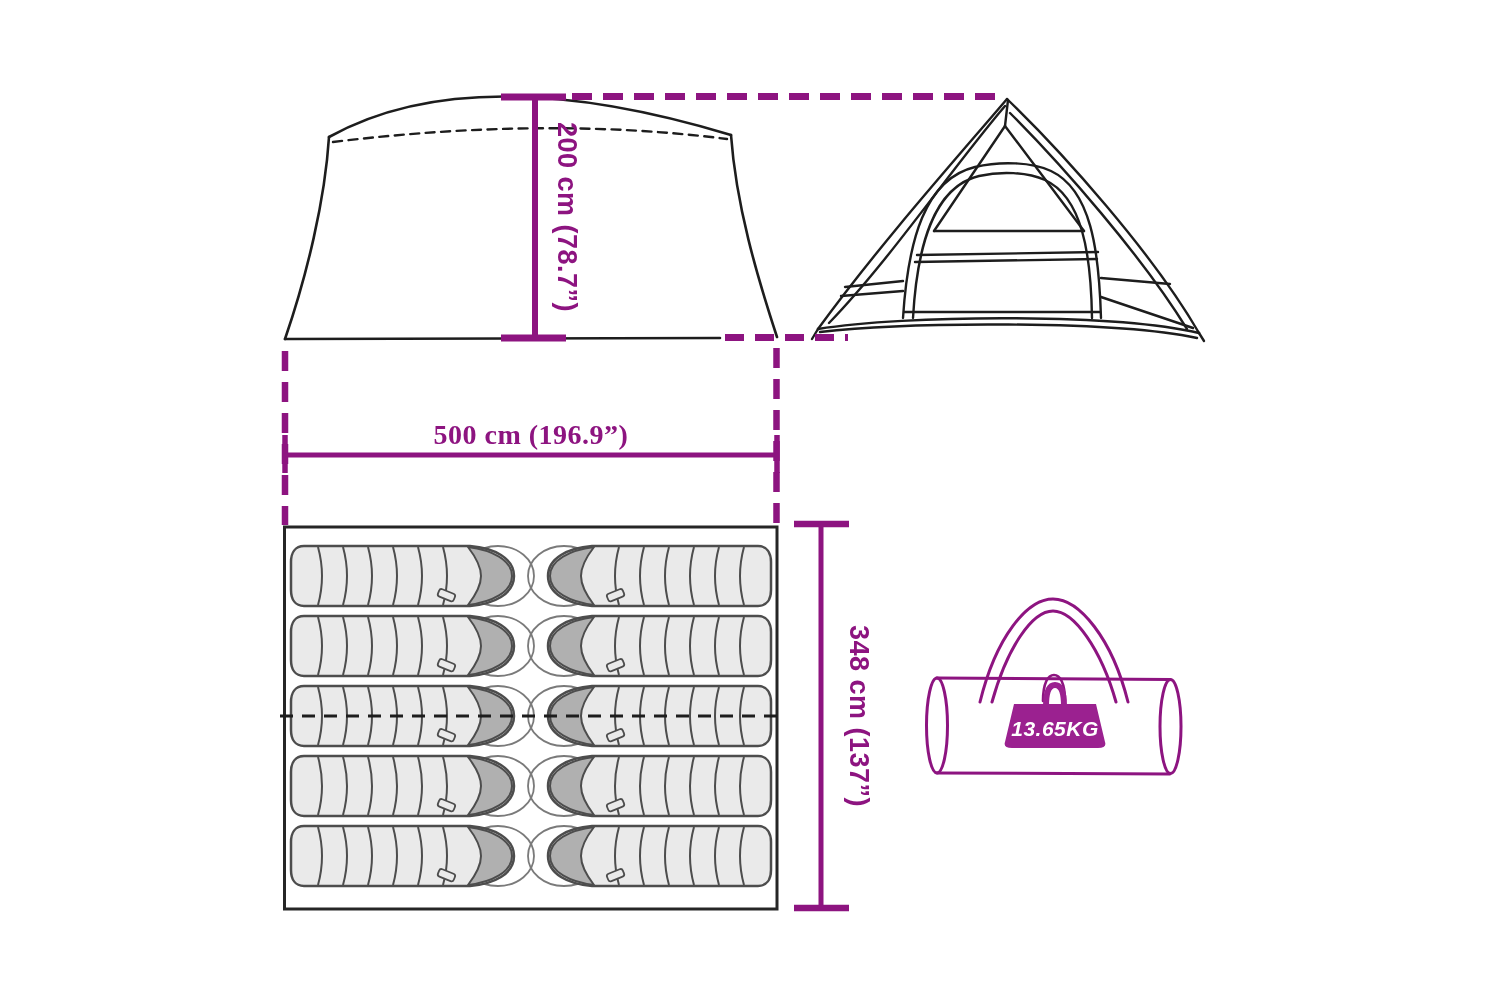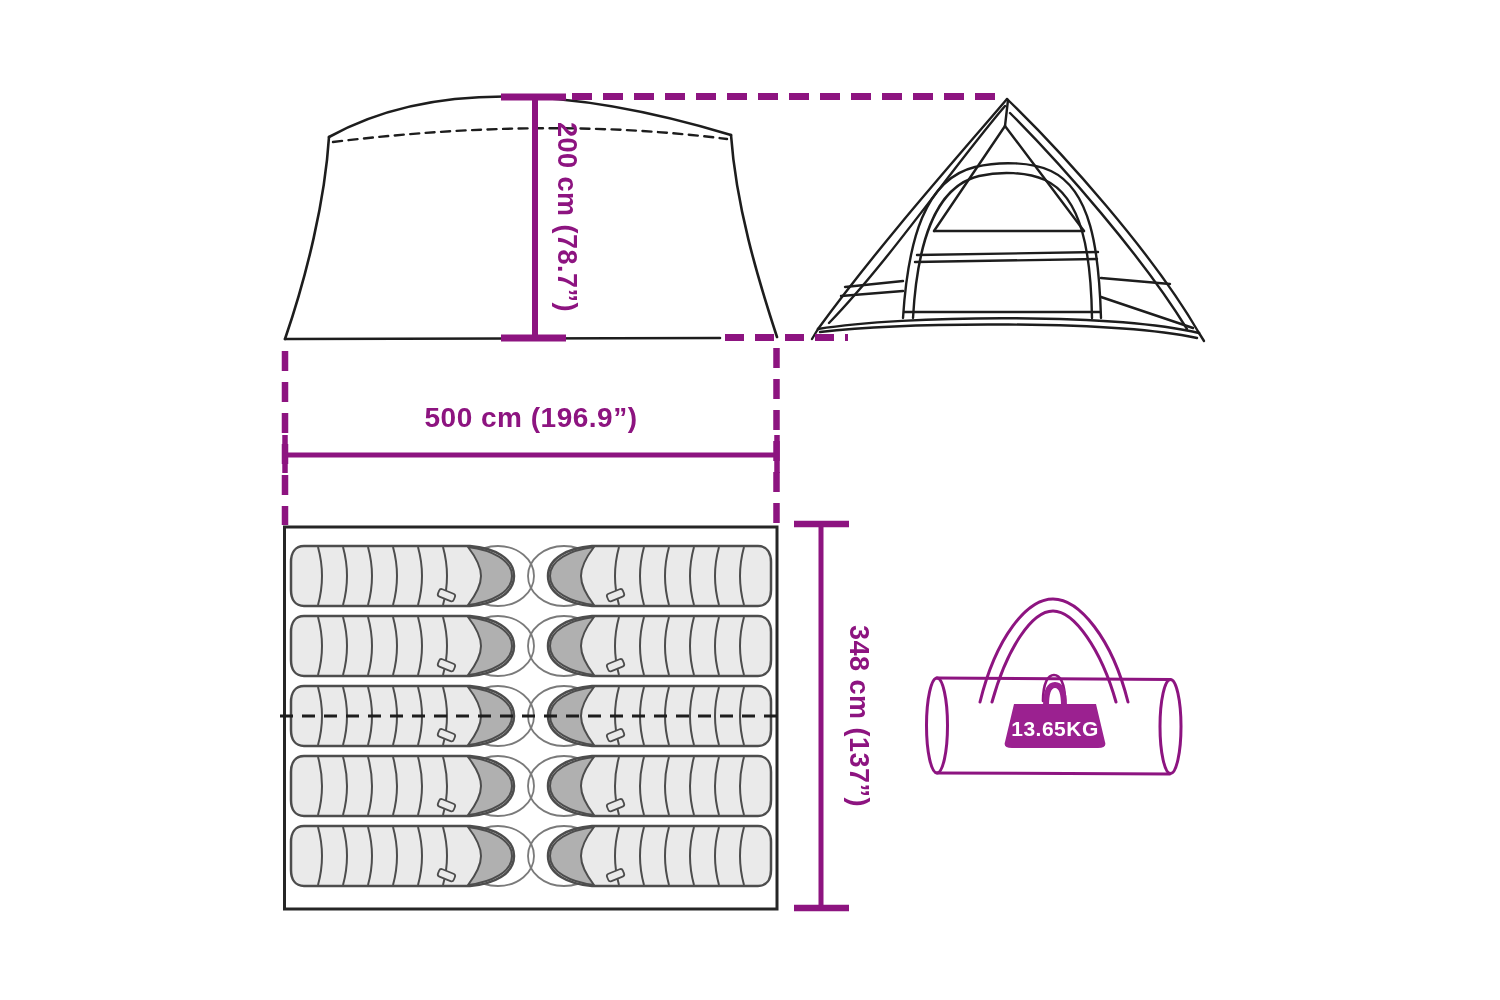--- a/index.html
+++ b/index.html
@@ -16,25 +16,25 @@
     color:#8D1480;
     font-weight:700;
     white-space:nowrap;
   }
   .h-label{text-align:center;}
   .v-label{
     writing-mode:vertical-rl;
     text-align:center;
   }
   #height-label{left:544px;top:97px;height:241px;width:38px;font-size:27px;letter-spacing:0.5px;}
-  #width-label{left:285px;top:402px;width:492px;font-size:28px;letter-spacing:0.5px;}
+  #width-label{left:285px;top:419px;width:492px;font-size:28px;letter-spacing:0.5px;font-family:Liberation Serif, serif;}
   #depth-label{left:836px;top:524px;height:384px;width:38px;font-size:27px;letter-spacing:0.5px;}
   #weight-label{
     position:absolute;left:1004px;top:717px;width:102px;
-    text-align:center;color:#ffffff;font-weight:700;font-size:21px;letter-spacing:0.5px;
+    text-align:center;color:#ffffff;font-weight:700;font-size:21px;letter-spacing:0.5px;font-style:italic;
   }
   #size-label{left:928px;top:798px;width:252px;font-size:30px;letter-spacing:1px;}
 </style>
 </head>
 <body>
 
 <div class="stage">
 
   <svg width="1500" height="1000" viewBox="0 0 1500 1000">
     <defs>

